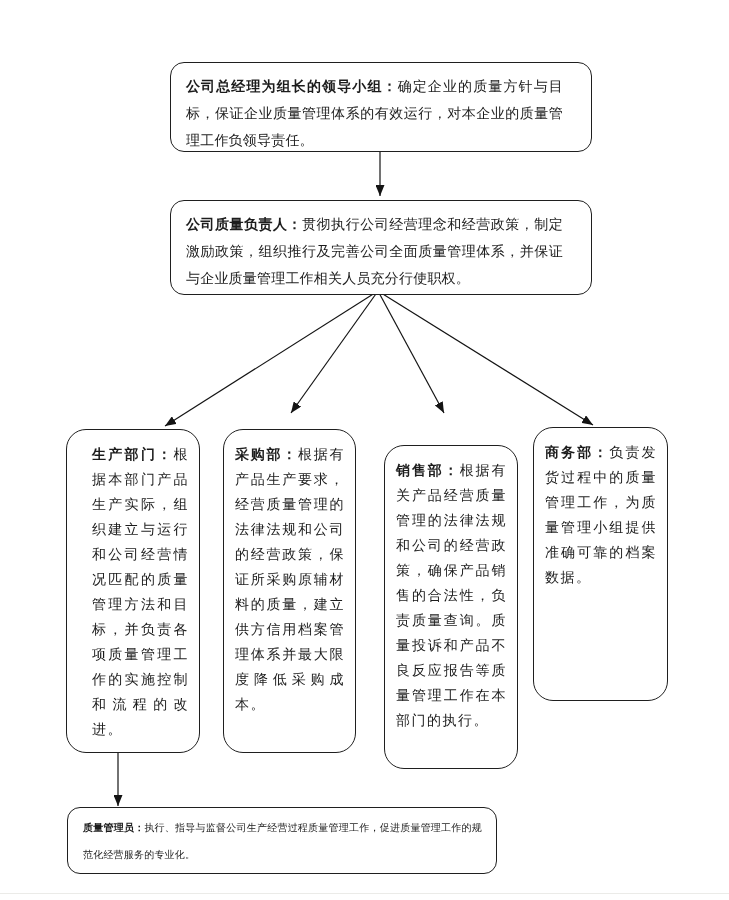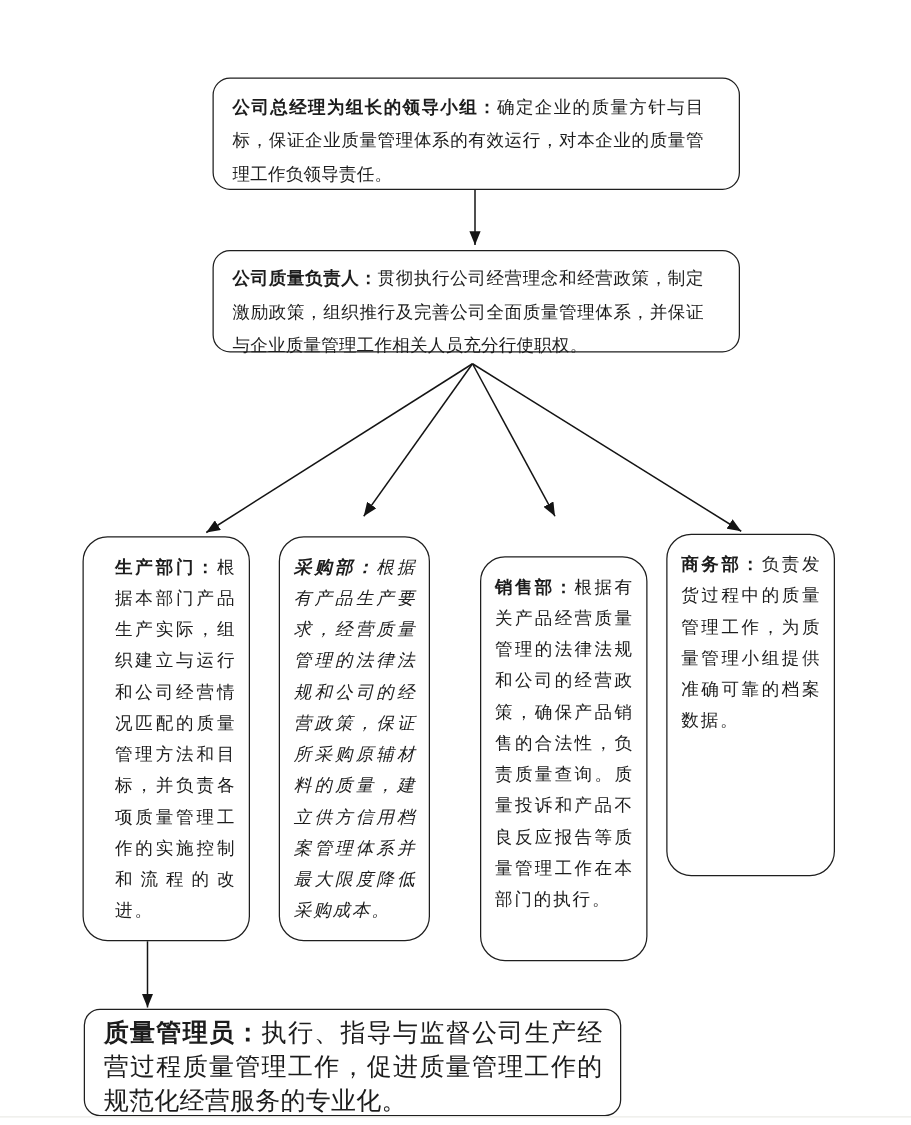--- a/index.html
+++ b/index.html
@@ -26,30 +26,30 @@
     padding:10px 28px 0 15px;
     font-size:14px;line-height:27px;letter-spacing:0.2px;
   }
   .tall{
     top:429px;width:134px;height:324px;
     border-radius:20px;
     padding:12px 10px 0 11px;
     font-size:14px;line-height:25px;letter-spacing:1.5px;
   }
   #box-leader{top:62px;height:90px;}
-  #box-quality-head{top:200px;height:82px;font-family:Liberation Mono, monospace;}
+  #box-quality-head{top:200px;height:95px;}
   #box-production{left:66px;padding-left:25px;}
-  #box-purchasing{left:223px;width:121px;font-style:italic;}
+  #box-purchasing{left:223px;width:133px;}
   #box-sales{left:384px;margin-top:16px;}
   #box-commerce{left:533px;width:135px;top:427px;height:274px;}
   #box-admin{
-    left:67px;top:807px;width:430px;height:86px;
+    left:67px;top:807px;width:430px;height:67px;
     border-radius:13px;
     padding:6px 14px 0 15px;
-    font-size:20px;line-height:27px;letter-spacing:0.2px;
+    font-size:10px;line-height:27px;letter-spacing:0.2px;
   }
   .arrows{position:absolute;left:0;top:0;width:729px;height:900px;pointer-events:none;color:#141414;}
   .arrows line{stroke:currentColor;stroke-width:1.2;}
   .page-edge{position:absolute;left:0;top:893px;width:729px;height:1px;background:#ebebe8;}
 </style>
 </head>
 <body>
 
 <div class="canvas">
 

